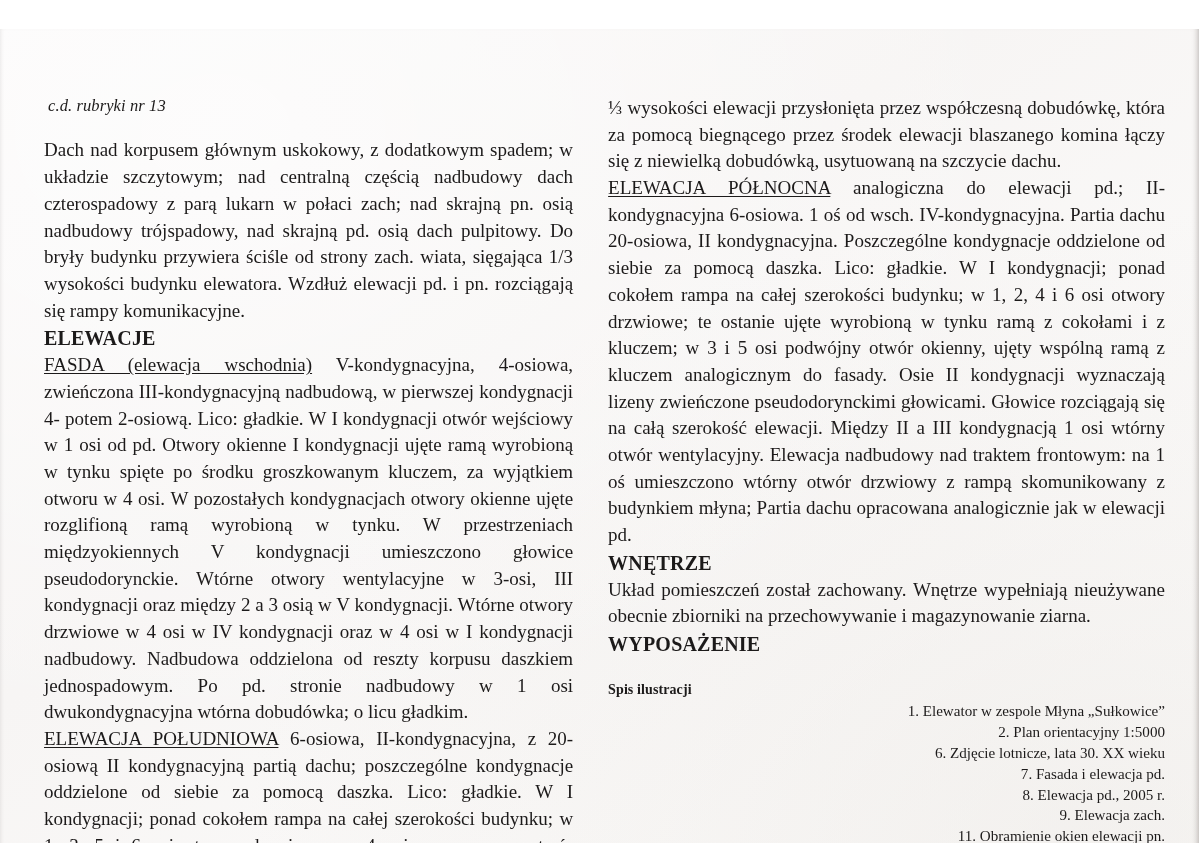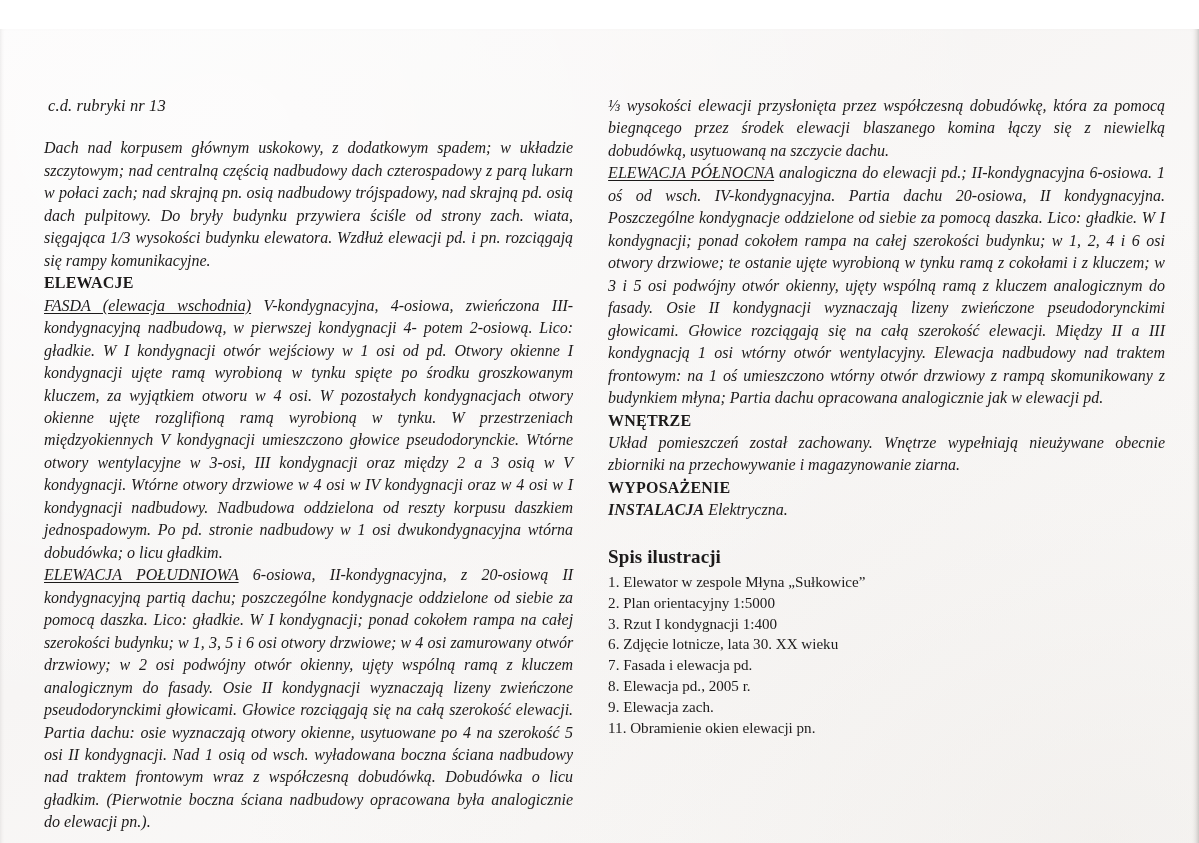--- a/index.html
+++ b/index.html
@@ -72,66 +72,66 @@
   .rubric {
     font-style: italic;
     font-size: 16.5px;
     line-height: 1.3;
     margin: 0 0 21px 4px;
     letter-spacing: 0.1px;
   }
 
   p.body {
     margin: 0;
-    font-size: 16px;
+    font-size: 19px;
     line-height: 1.405;
     text-align: justify;
     text-justify: inter-word;
     -webkit-hyphens: none;
     hyphens: none;
-    font-style: italic;
   }
   p.body + p.body { margin-top: 0; }
 
   .gap-before { margin-top: 16px; }
 
   h2.sec {
     margin: 0;
-    font-size: 16px;
+    font-size: 20px;
     line-height: 1.40;
     font-weight: bold;
     letter-spacing: 0.2px;
   }
   .b { font-weight: bold; }
 
   
   .inline-head {
     text-decoration: underline;
     text-underline-offset: 2px;
   }
 
   
   .illus-title {
     margin: 0 0 1px 0;
     font-weight: bold;
-    font-size: 19px;
+    font-size: 14px;
     line-height: 1.42;
     letter-spacing: 0.1px;
   }
   ul.illus {
     list-style: none;
     margin: 0;
     padding: 0;
     font-size: 15.1px;
     line-height: 1.385;
   }
   ul.illus li {
     margin: 0;
     padding: 0;
     white-space: nowrap;
+    text-align: right;
   }
 
   .spacer-illus { height: 22px; }
 </style>
 </head>
 <body>
 
 <div class="page">
   <div class="columns">
 
@@ -155,30 +155,28 @@
 
       <p class="body"><span class="inline-head">ELEWACJA PÓŁNOCNA</span><span> analogiczna do elewacji pd.; II-kondygnacyjna 6-osiowa. 1 oś od wsch. IV-kondygnacyjna. Partia dachu 20-osiowa, II kondygnacyjna. Poszczególne kondygnacje oddzielone od siebie za pomocą daszka. Lico: gładkie. W I kondygnacji; ponad cokołem rampa na całej szerokości budynku; w 1, 2, 4 i 6 osi otwory drzwiowe; te ostanie ujęte wyrobioną w tynku ramą z cokołami i z kluczem; w 3 i 5 osi podwójny otwór okienny, ujęty wspólną ramą z kluczem analogicznym do fasady. Osie II kondygnacji wyznaczają lizeny zwieńczone pseudodorynckimi głowicami. Głowice rozciągają się na całą szerokość elewacji. Między II a III kondygnacją 1 osi wtórny otwór wentylacyjny. Elewacja nadbudowy nad traktem frontowym: na 1 oś umieszczono wtórny otwór drzwiowy z rampą skomunikowany z budynkiem młyna; Partia dachu opracowana analogicznie jak w elewacji pd.</span></p>
 
       <h2 class="sec">WNĘTRZE</h2>
 
       <p class="body">Układ pomieszczeń został zachowany. Wnętrze wypełniają nieużywane obecnie zbiorniki na przechowywanie i magazynowanie ziarna.</p>
 
       <h2 class="sec">WYPOSAŻENIE</h2>
 
 
-      <p class="body"><span class="b">INSTALACJA</span><span> Elektryczna.</span></p>
 
       <div class="spacer-illus"></div>
 
       <div class="illus-title">Spis ilustracji</div>
 
       <ul class="illus">
         <li>1. Elewator w zespole Młyna „Sułkowice”</li>
         <li>2. Plan orientacyjny 1:5000</li>
-        <li>3. Rzut I kondygnacji  1:400</li>
         <li>6. Zdjęcie lotnicze, lata 30. XX wieku</li>
         <li>7. Fasada i elewacja pd.</li>
         <li>8. Elewacja pd., 2005 r.</li>
         <li>9. Elewacja zach.</li>
         <li>11. Obramienie okien elewacji pn.</li>
 
       </ul>
 
     </div>
   </div>

